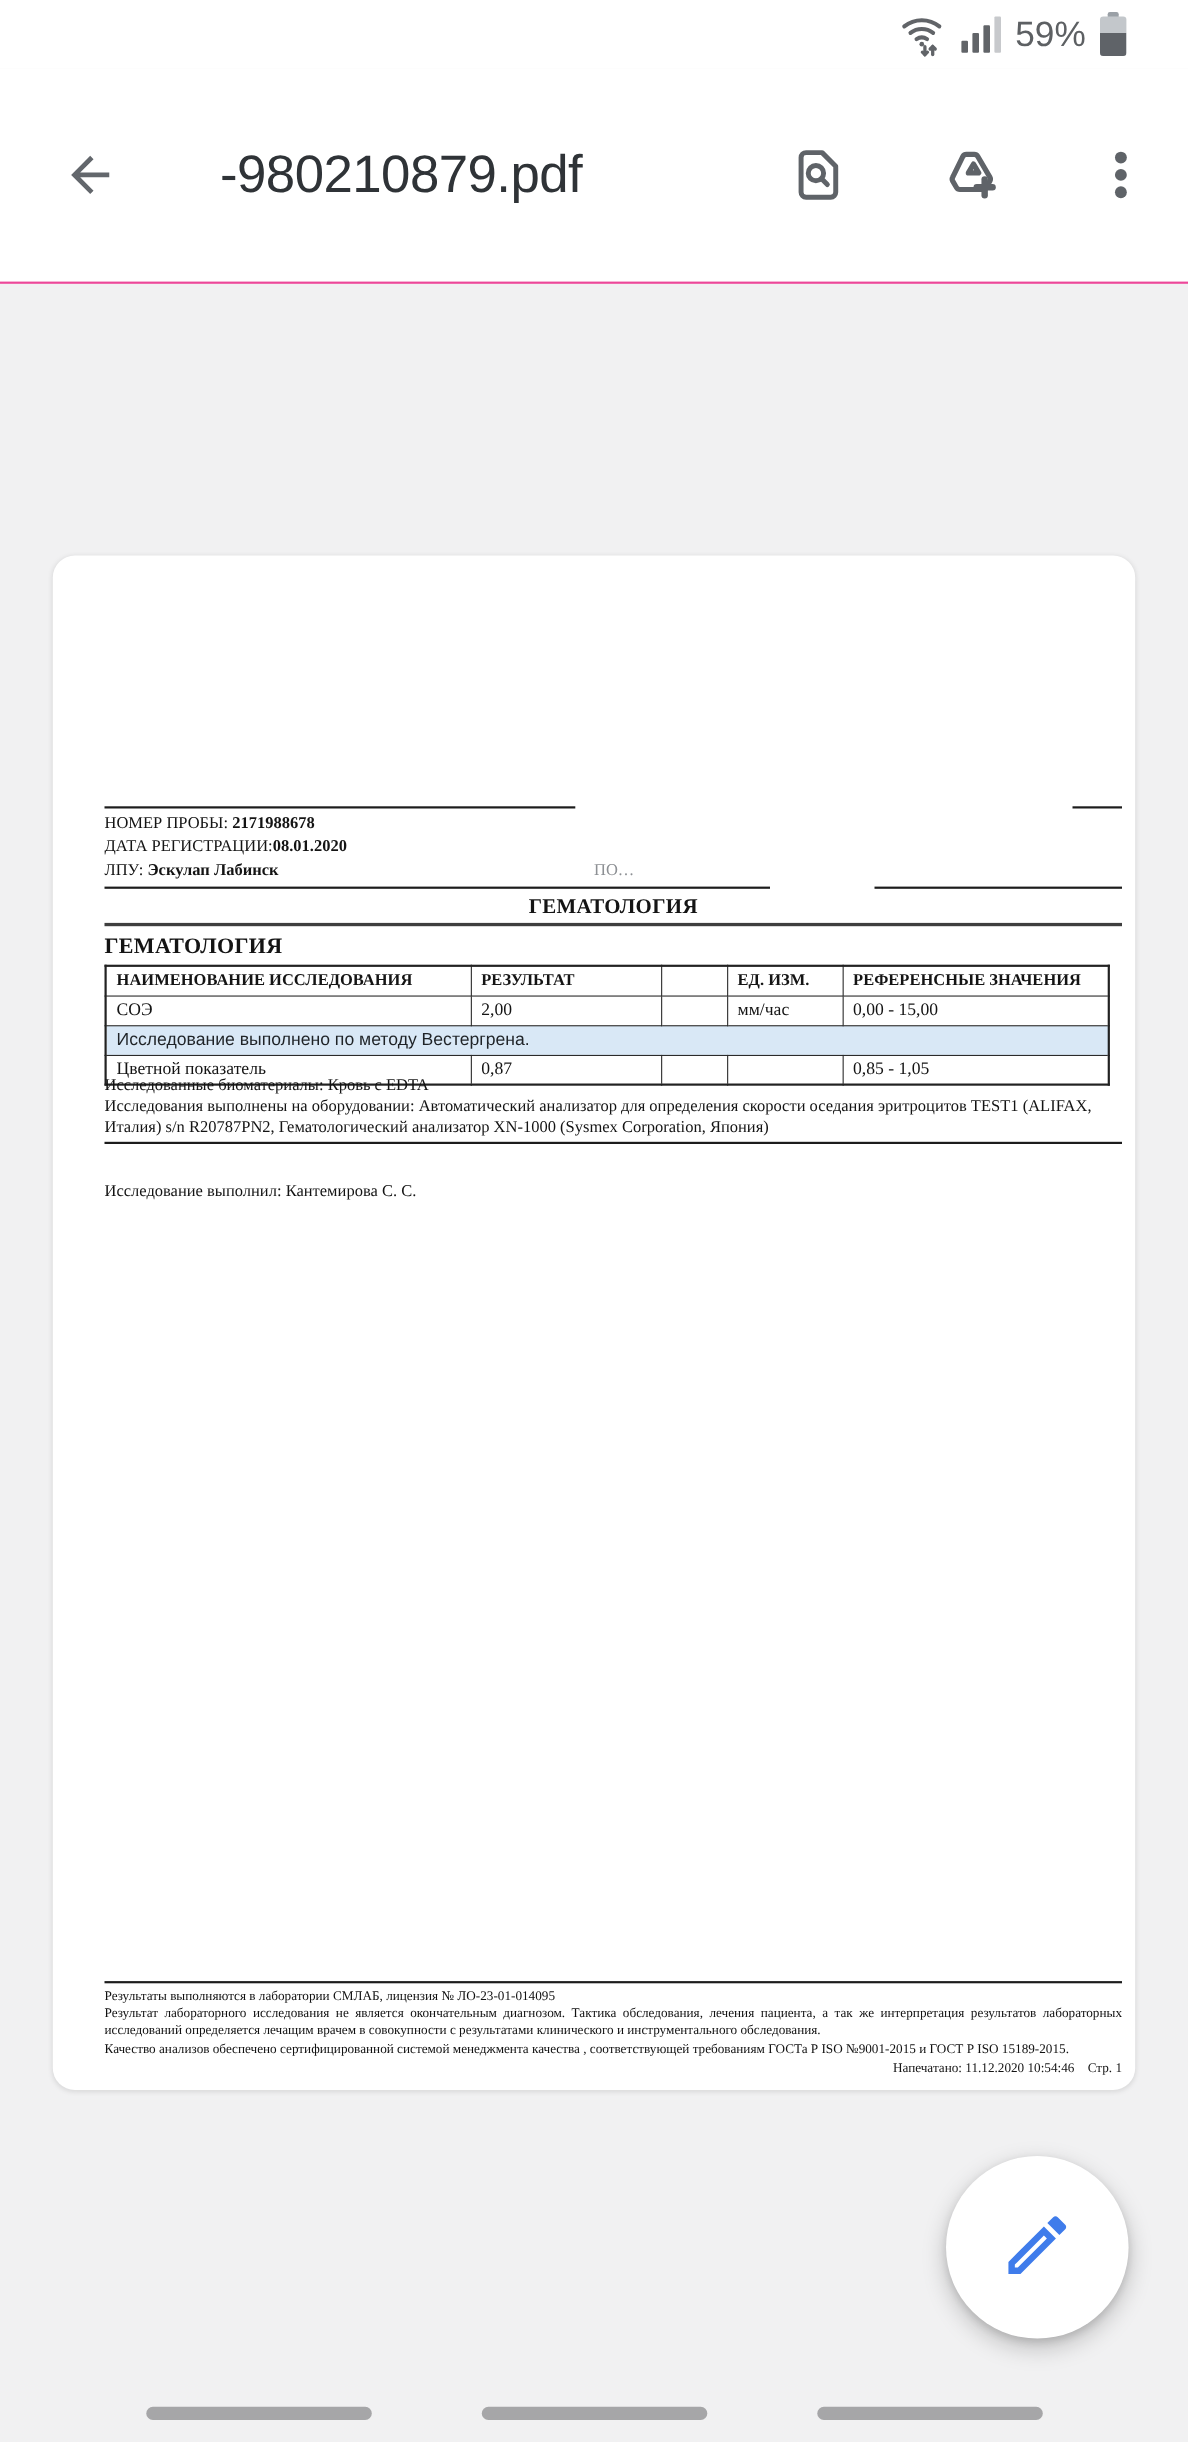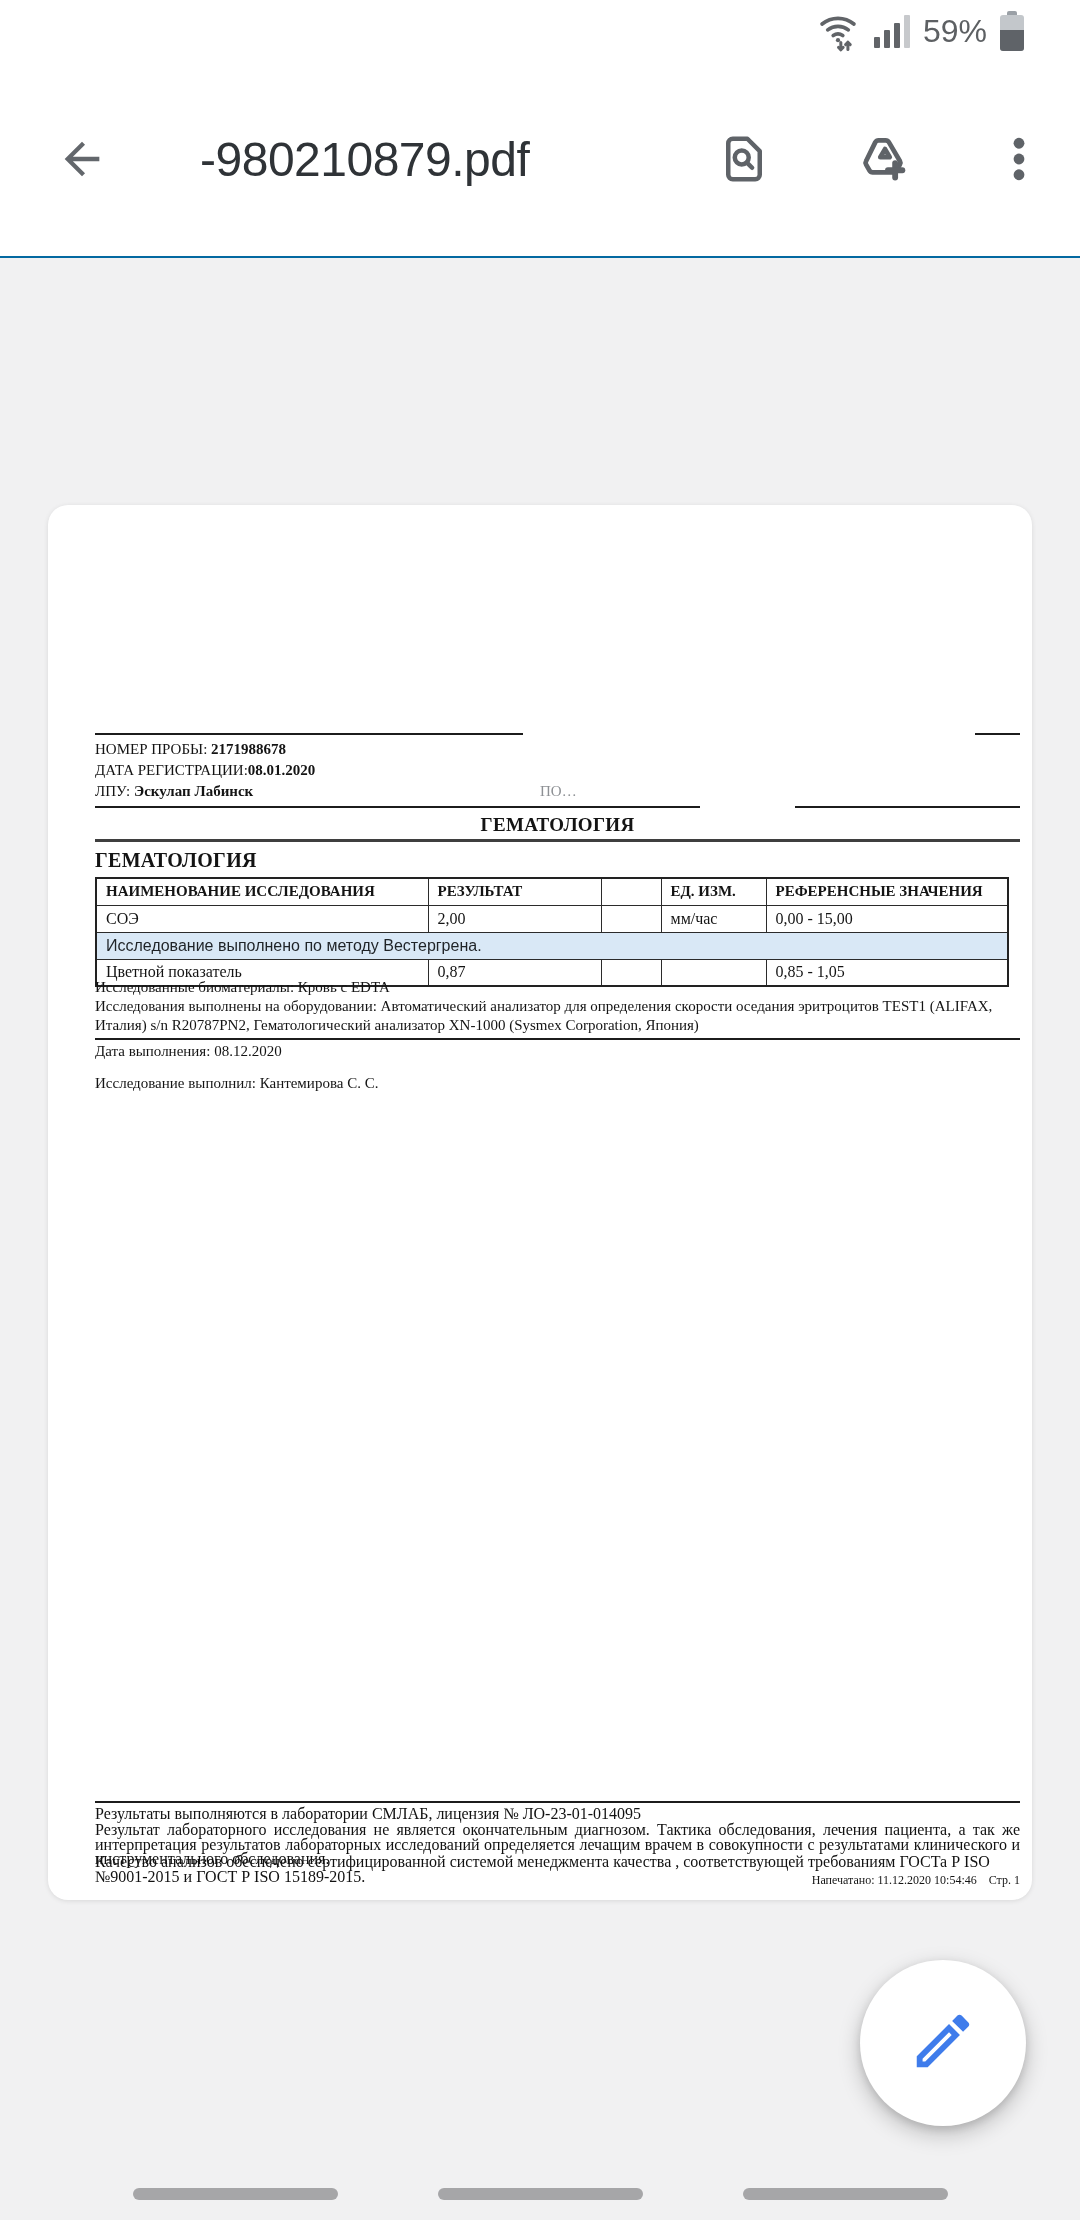--- a/index.html
+++ b/index.html
@@ -28,21 +28,21 @@
   .sig-bars i:nth-child(1){height:11px;} .sig-bars i:nth-child(2){height:18px;}
   .sig-bars i:nth-child(3){height:25px;} .sig-bars i:nth-child(4){height:33px;background:#c7c9cc;}
   .battery { position:relative; width:24px; height:40px; }
   .battery .cap { position:absolute; left:7px; top:0; width:10px; height:5px; background:#9aa0a6; border-radius:2px 2px 0 0;}
   .battery .bod { position:absolute; left:0; top:4px; width:24px; height:36px; background:#c3c7cb; border-radius:3px; overflow:hidden;}
   .battery .lvl { position:absolute; left:0; bottom:0; width:100%; height:59%; background:#5f6368; }
 
   
   .app-bar {
     position:absolute; left:0; top:62px; width:1080px; height:196px;
-    background:#ffffff; border-bottom:2px solid #0369a1;
+    background:#ffffff; border-bottom:2px solid #ec4899;
   }
   .ab-back { position:absolute; left:56px; top:50%; transform:translateY(-50%); width:52px; height:52px; }
   .ab-title {
     position:absolute; left:200px; top:50%; transform:translateY(-50%);
     font-size:48px; color:#2f3337; letter-spacing:-0.5px; white-space:nowrap;
   }
   .ab-ic { position:absolute; top:50%; transform:translateY(-50%); width:54px; height:54px; }
   .ab-find { left:717px; } .ab-drive { left:856px; } .ab-more { left:992px; }
 
   
@@ -68,21 +68,21 @@
   table.lab { border:2px solid #222; }
   table.lab th { font-size:15px; font-weight:bold; }
   table.lab td { font-size:16px; }
   tr.note-row td {
     background:#d9e8f6; font-family:"Liberation Sans", sans-serif; font-size:16px; color:#1f2327;
   }
   .r-text { position:absolute; left:47px; width:925px; text-align:left; font-size:15px; }
   .l-text { position:absolute; left:47px; font-size:15px; }
   .equipment { line-height:18.5px; }
 
-  .footer-block { position:absolute; left:47px; width:925px; font-size:16px; line-height:14.5px; color:#111; }
+  .footer-block { position:absolute; left:47px; width:925px; font-size:12px; line-height:14.5px; color:#111; }
   .f-just { text-align:justify; }
   .printed { position:absolute; left:47px; width:925px; text-align:right; font-size:12px; white-space:pre; }
 
   
   .fab {
     position:absolute; left:860px; top:1960px; width:166px; height:166px; border-radius:50%;
     background:#ffffff; box-shadow:0 8px 22px rgba(0,0,0,0.22), 0 3px 8px rgba(0,0,0,0.12);
     display:flex; align-items:center; justify-content:center;
   }
   .fab svg { width:70px; height:70px; }
@@ -223,21 +223,20 @@
           <td>0,85 - 1,05</td>
         </tr>
       </tbody>
     </table>
 
     <div class="r-text" style="top:474px;">Исследованные биоматериалы: Кровь с EDTA</div>
     <div class="r-text equipment" style="top:492px;">Исследования выполнены на оборудовании: Автоматический анализатор для определения скорости оседания эритроцитов TEST1 (ALIFAX, Италия) s/n R20787PN2, Гематологический анализатор XN-1000 (Sysmex Corporation, Япония)</div>
 
     <div class="hl" style="top:533px; left:47px; width:925px;"></div>
 
-    <div class="r-text" style="top:538px;">Дата выполнения: 08.12.2020</div>
     <div class="l-text" style="top:570px;">Исследование выполнил: Кантемирова С. С.</div>
 
     <div class="hl" style="top:1296px; left:47px; width:925px;"></div>
     <div class="footer-block" style="top:1302px;">Результаты выполняются в лаборатории СМЛАБ, лицензия № ЛО-23-01-014095</div>
     <div class="footer-block f-just" style="top:1318px;">Результат лабораторного исследования не является окончательным диагнозом. Тактика обследования, лечения пациента, а так же интерпретация результатов лабораторных исследований определяется лечащим врачем в совокупности с результатами  клинического и инструментального обследования.</div>
     <div class="footer-block" style="top:1350px;">Качество анализов обеспечено сертифицированной системой менеджмента качества , соответствующей требованиям ГОСТа Р ISO №9001-2015  и ГОСТ Р ISO 15189-2015.</div>
     <div class="printed" style="top:1368px;">Напечатано: 11.12.2020 10:54:46    Стр. 1</div>
 
   </div>
 </div>

